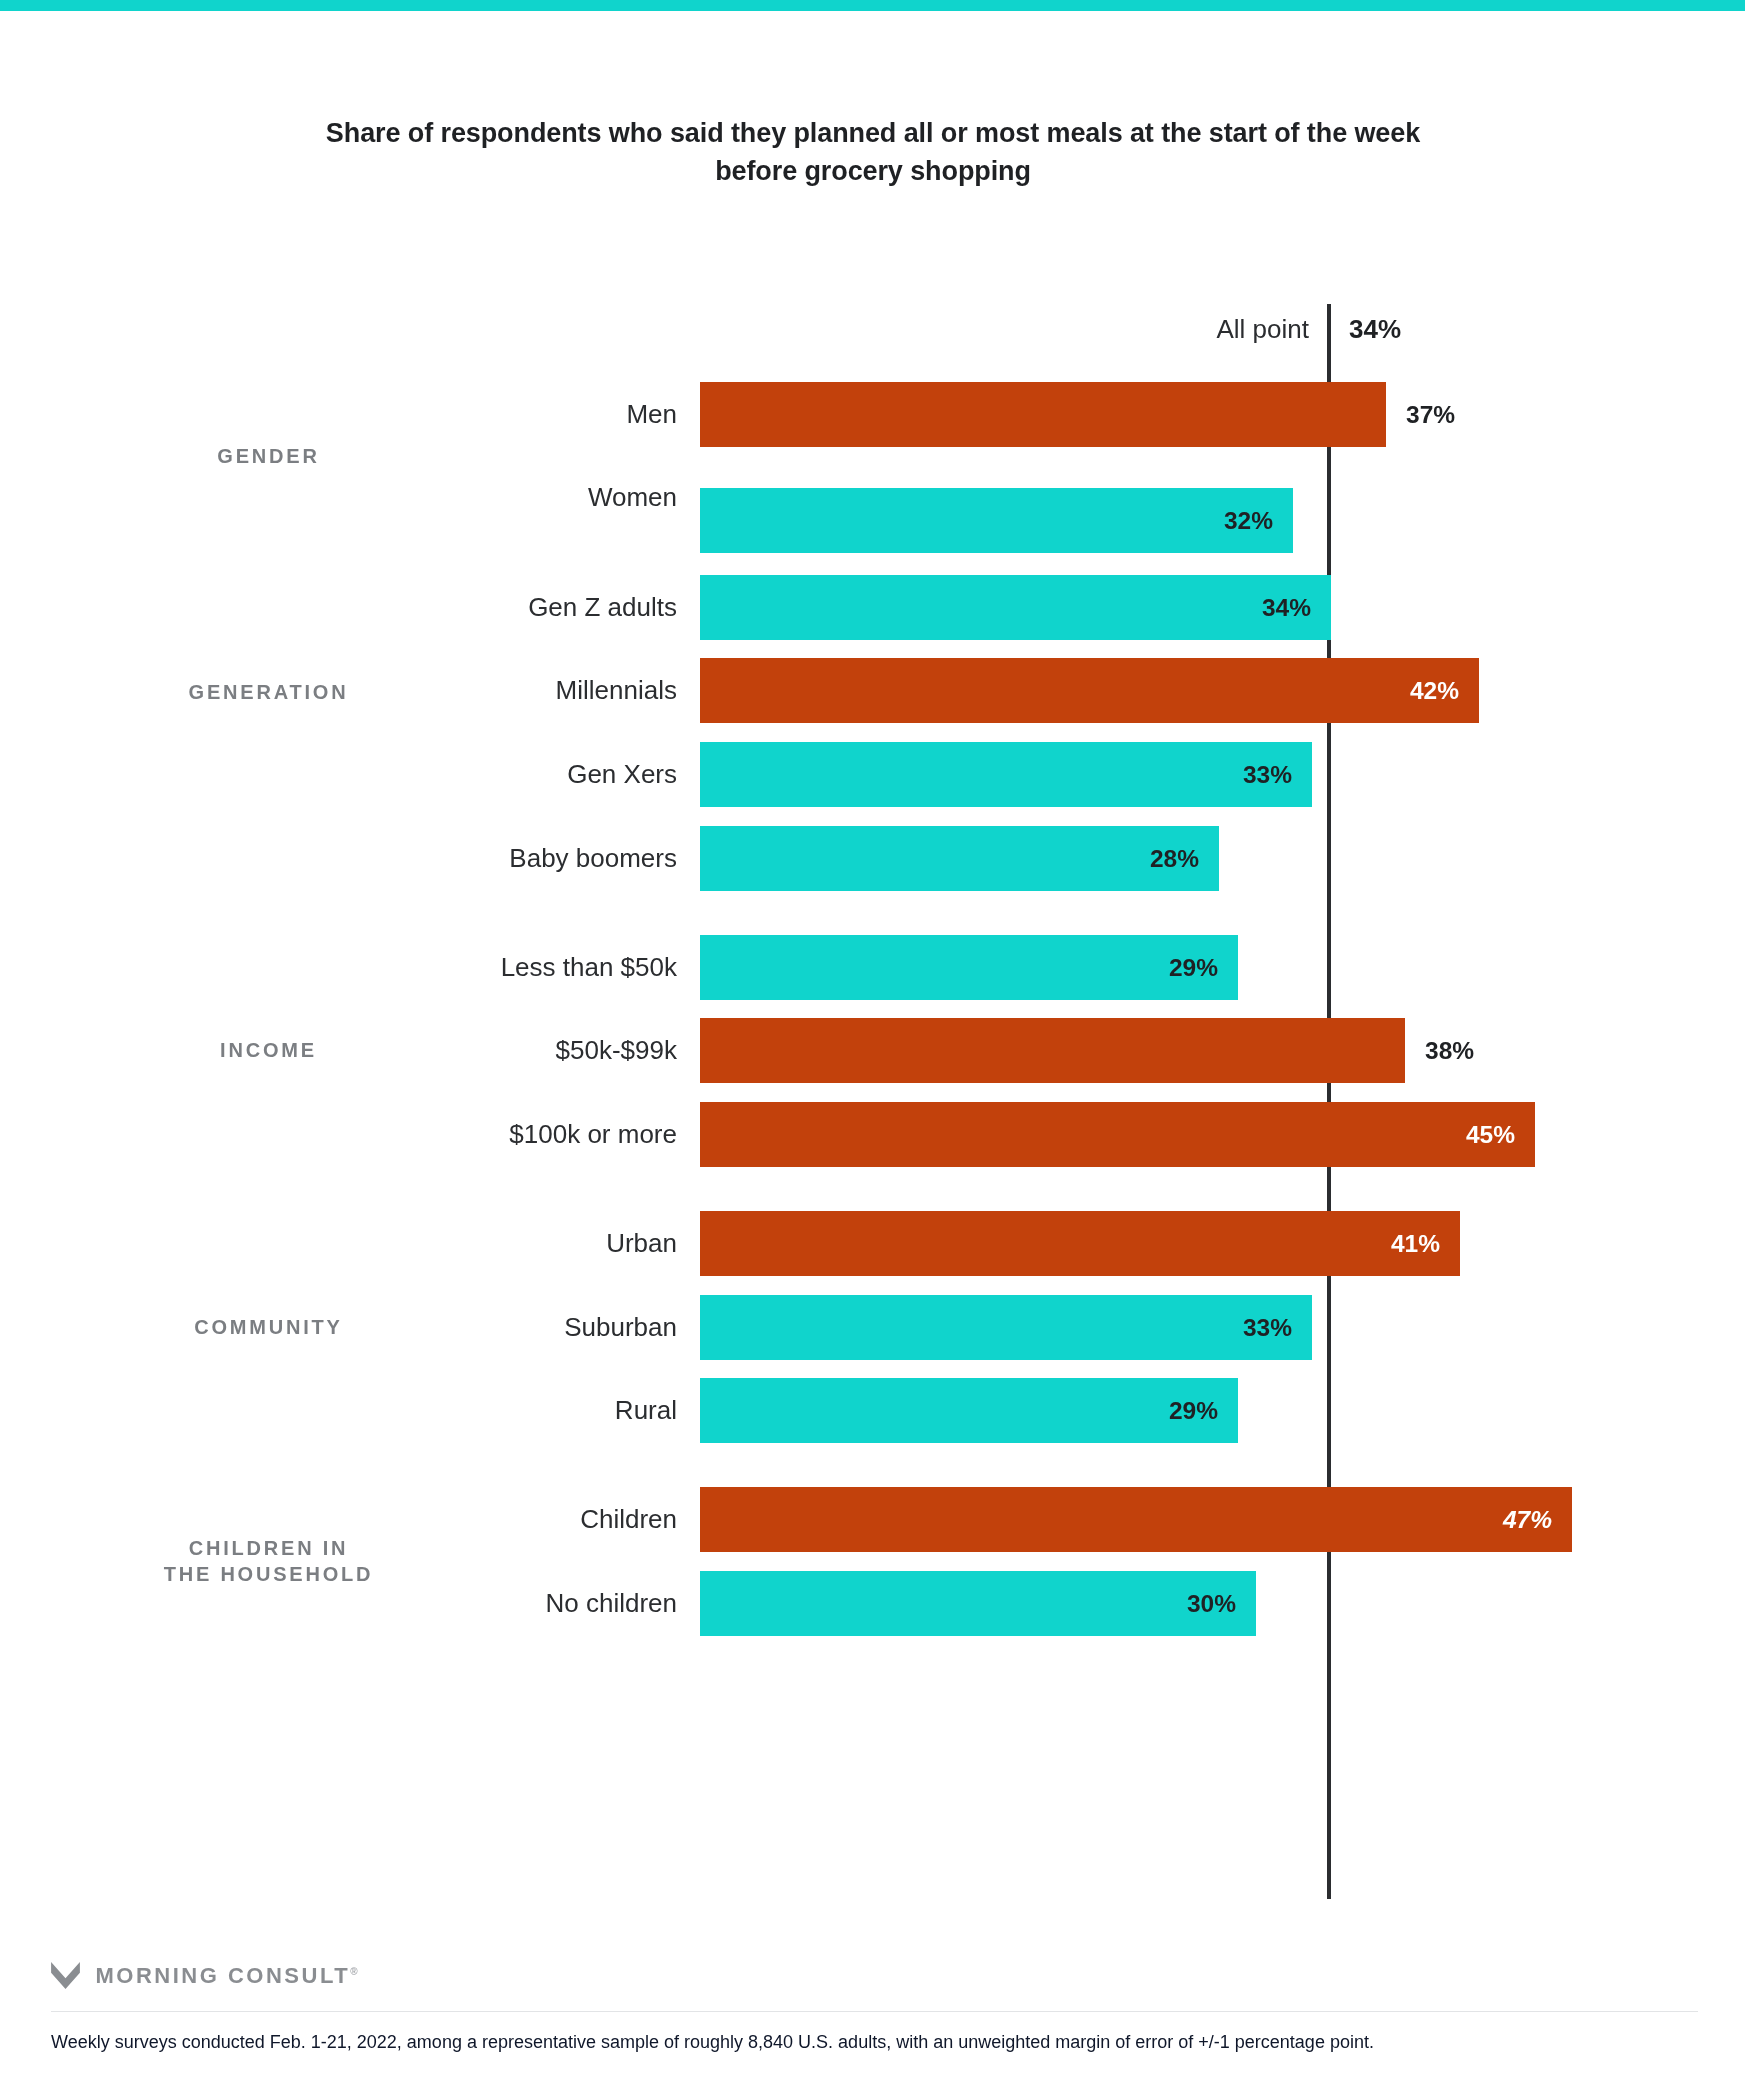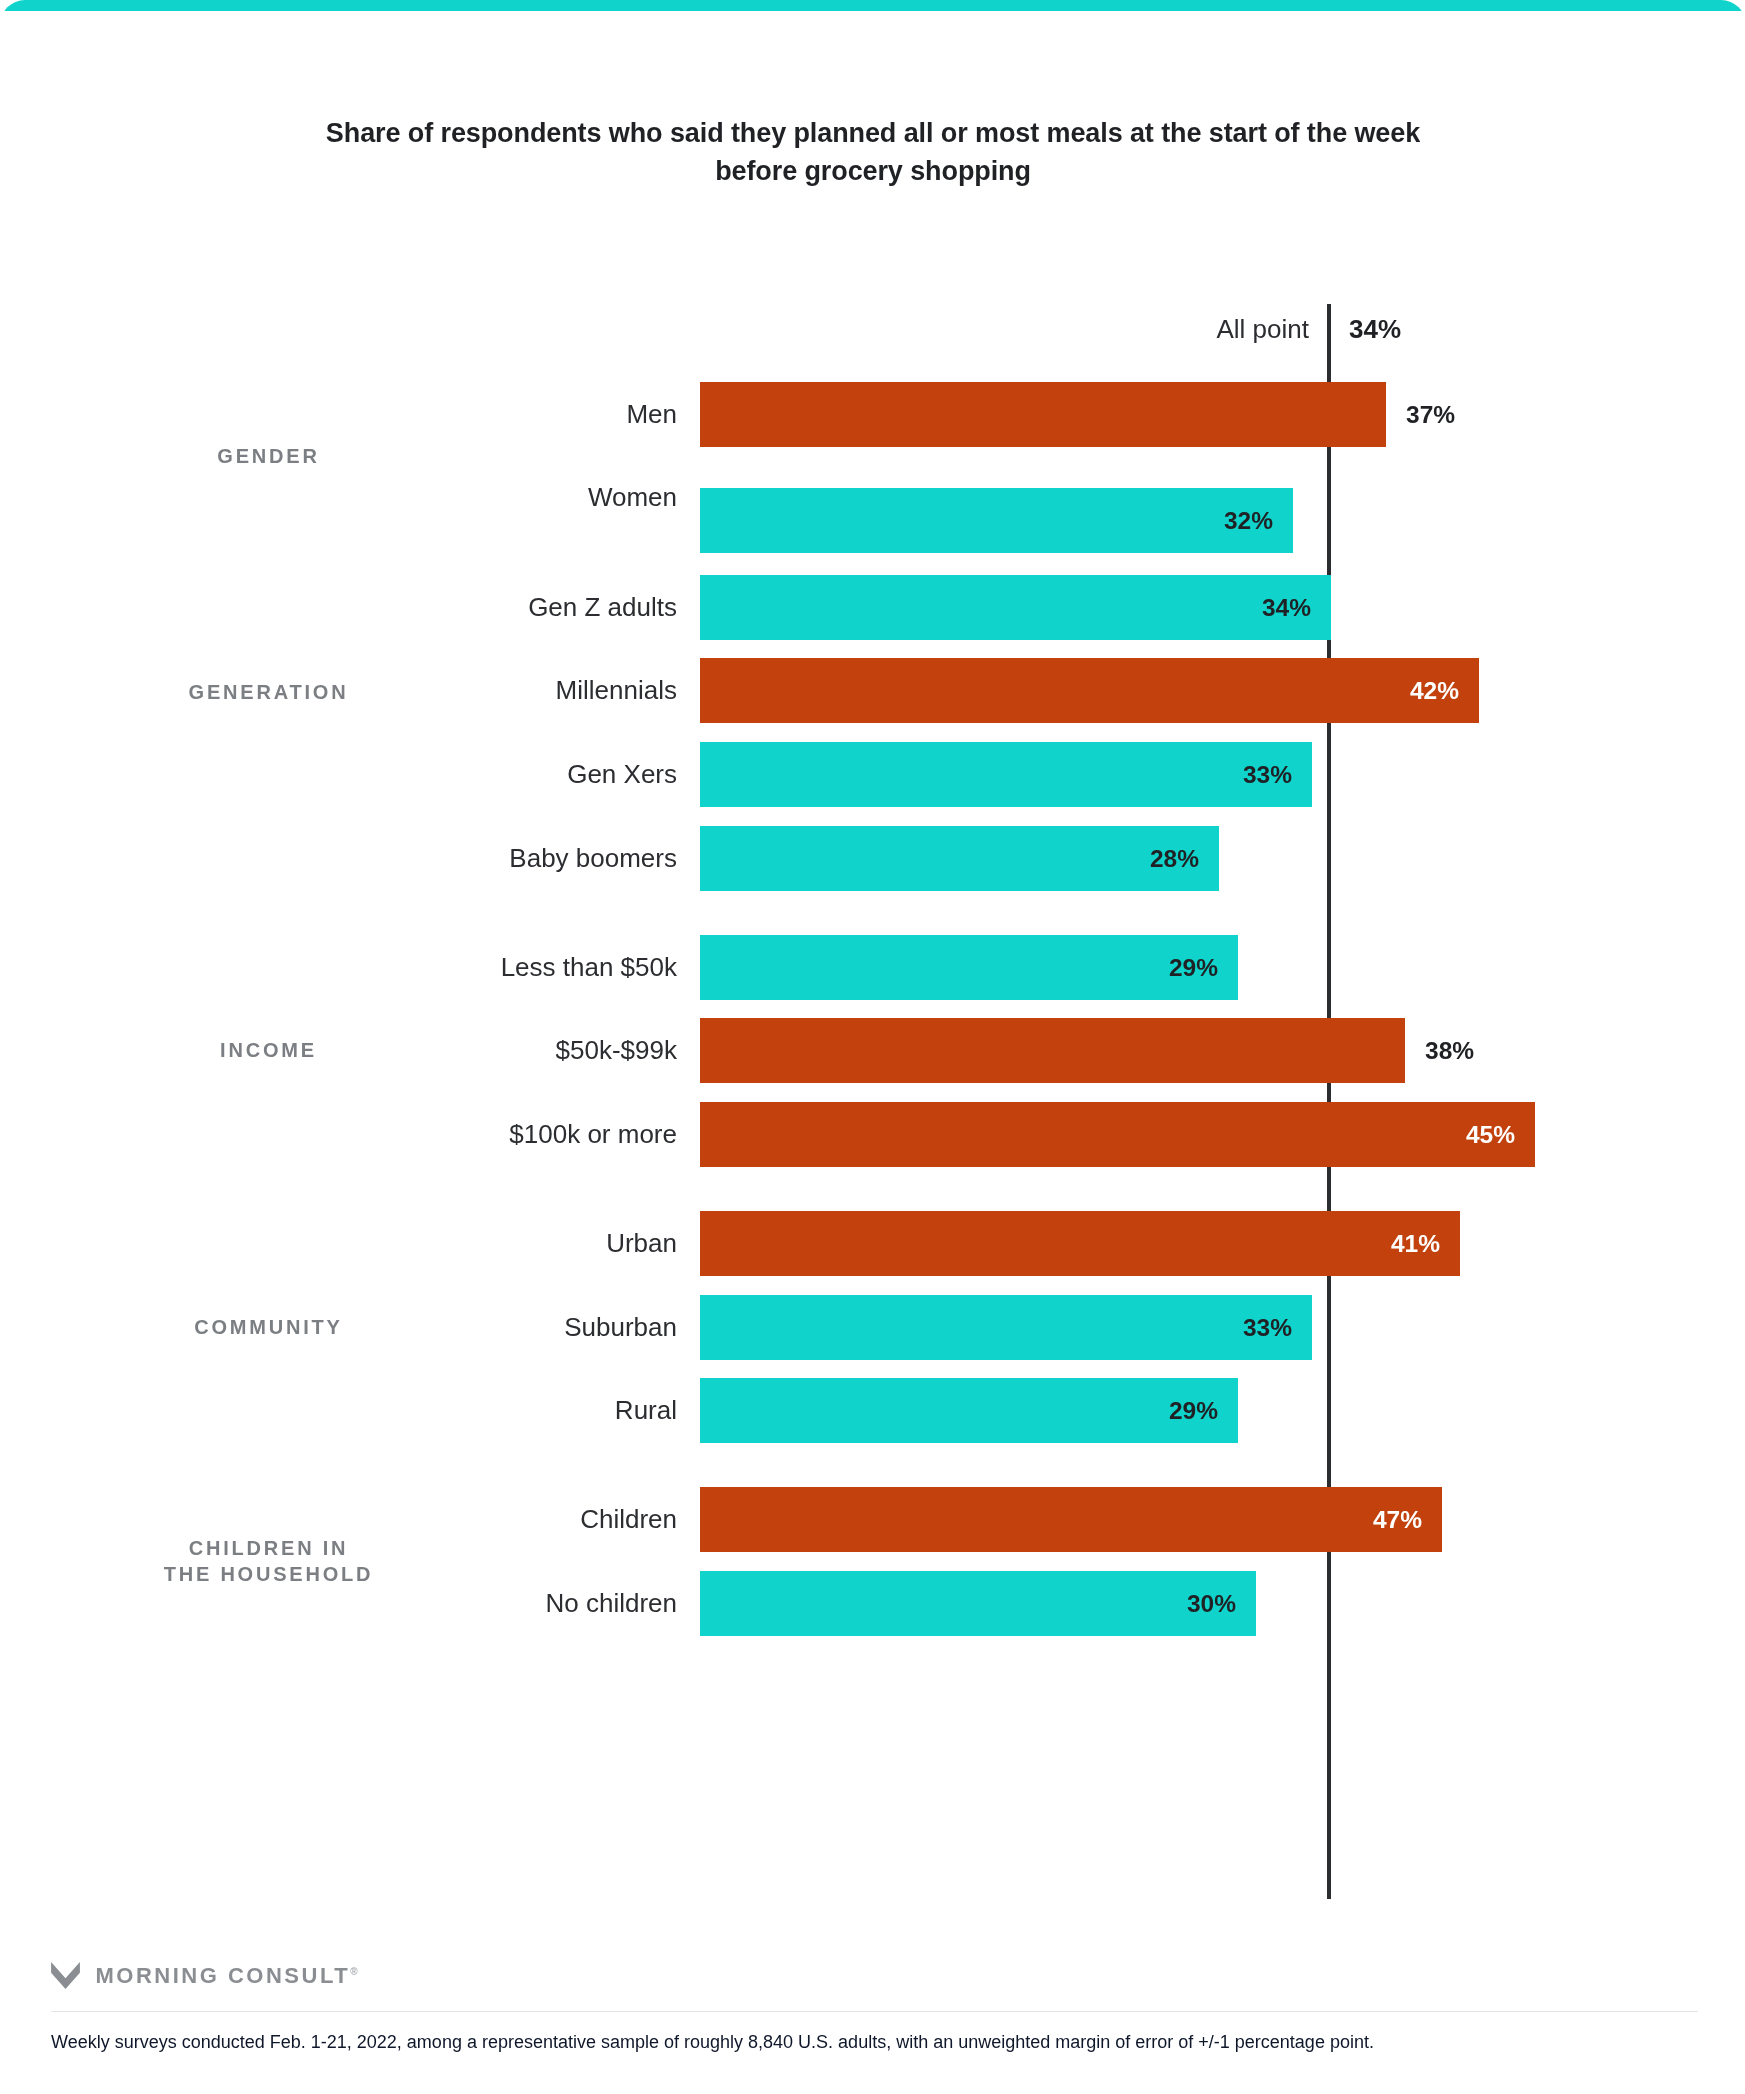--- a/index.html
+++ b/index.html
@@ -9,21 +9,20 @@
     height: 2095px;
     background: #ffffff;
     font-family: "Liberation Sans", sans-serif;
   }
 
   #page {
     position: relative;
     width: 1746px;
     height: 2095px;
     overflow: hidden;
-    border-radius: 25px;
   }
 
   
   .accent-bar {
     position: absolute;
     left: 0; top: 0;
     width: 1746px; height: 11px;
     background: #10d4cc;
   }
 
@@ -270,21 +269,21 @@
       </div>
       <div class="row" style="top: 1378px;">
         <div class="row-label">Rural</div>
         <div class="bar light" style="width: 538px;">
           <div class="bar-value inside-light">29%</div>
         </div>
       </div>
       <div class="group-label" style="top: 1315px;"><span>COMMUNITY</span></div>
       <div class="row" style="top: 1487px;">
         <div class="row-label">Children</div>
-        <div class="bar dark" style="width: 742px;">
+        <div class="bar dark" style="width: 872px; font-style: italic;">
           <div class="bar-value inside-dark">47%</div>
         </div>
       </div>
       <div class="row" style="top: 1571px;">
         <div class="row-label">No children</div>
         <div class="bar light" style="width: 556px;">
           <div class="bar-value inside-light">30%</div>
         </div>
       </div>
       <div class="group-label" style="top: 1536px;"><span>CHILDREN IN</span><br><span>THE HOUSEHOLD</span></div>

